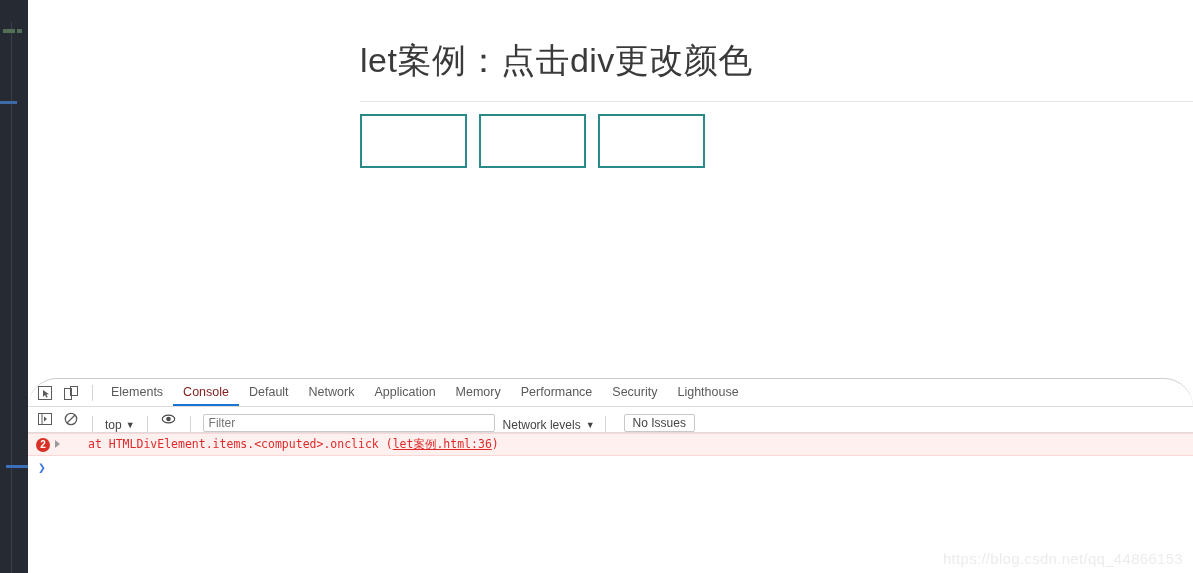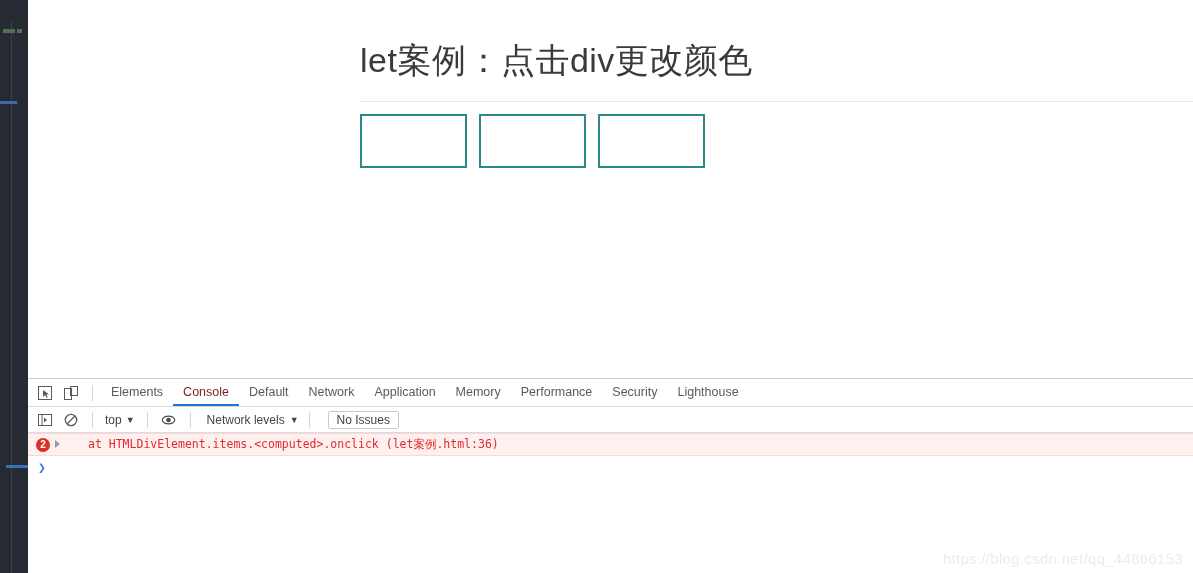--- a/index.html
+++ b/index.html
@@ -117,20 +117,21 @@
 
   
   .devtools {
     position: absolute;
     left: 28px; top: 378px;
     width: 1165px; height: 195px;
     background: #ffffff;
     border-top: 1px solid #cdcdcd;
     font-size: 12px;
     color: #5a5a5a;
+    border-radius: 29px;
   }
   .dt-tabbar {
     position: relative;
     height: 28px;
     border-bottom: 1px solid #dcdcdc;
     display: flex;
     align-items: center;
     padding-left: 4px;
     box-sizing: border-box;
   }
@@ -155,21 +156,21 @@
   .dt-tab.active {
     color: #7f1d1d;
     box-shadow: inset 0 -2px 0 #1976d2;
   }
 
   .dt-toolbar {
     position: relative;
     height: 26px;
     border-bottom: 1px solid #dcdcdc;
     display: flex;
-    align-items: center;
+    align-items: flex-end;
     padding-left: 4px;
     box-sizing: border-box;
     background: #fff;
   }
   .ctx-select {
     display: flex;
     align-items: center;
     gap: 4px;
     font-size: 12px;
     color: #444;
@@ -245,20 +246,21 @@
     left: 27px; top: 6px;
     width: 0; height: 0;
     border-left: 5px solid #9a9a9a;
     border-top: 4px solid transparent;
     border-bottom: 4px solid transparent;
   }
   .err-line2 {
     padding-left: 26px;
   }
   .err-link {
+    text-decoration: underline;
     color: #e02a2a;
   }
   .prompt-row {
     position: relative;
     height: 22px;
     padding-left: 10px;
     display: flex;
     align-items: center;
   }
   .prompt-caret {
@@ -362,20 +364,21 @@
       <span style="font-size:9px">▼</span>
     </div>
     <div class="dt-sep"></div>
     <div class="dt-icon-btn">
       <svg width="15" height="14" viewBox="0 0 15 14">
         <ellipse cx="7.5" cy="7" rx="6.2" ry="3.9" fill="none" stroke="#4a4a4a" stroke-width="1.2"></ellipse>
         <circle cx="7.5" cy="7" r="2.3" fill="#4a4a4a"></circle>
       </svg>
     </div>
     <div class="dt-sep"></div>
+    <input class="filter-input" type="text" placeholder="Filter" style="">
     <div class="levels-select">
       <span>Network levels</span>
       <span style="font-size:9px">▼</span>
     </div>
     <div class="dt-sep" style="margin-left:10px"></div>
     <div class="no-issues">No Issues</div>
   </div>
 
   <div class="console-body">
     <div class="error-row">

